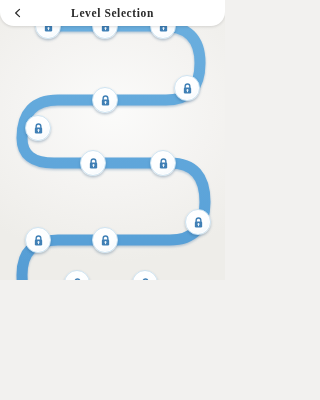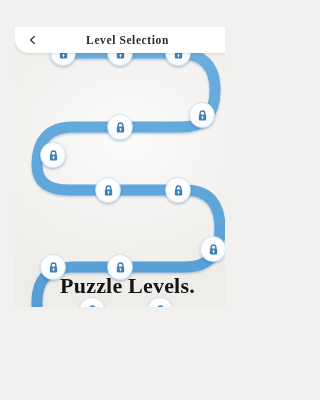--- a/index.html
+++ b/index.html
@@ -9,27 +9,26 @@
   body {
     width: 225px;
     height: 400px;
     background: #f2f1ef;
     font-family: "Liberation Sans", sans-serif;
     overflow: hidden;
     position: relative;
   }
   #screen {
     position: absolute;
-    left: 15px; top: 0;
+    left: 0; top: 0;
     width: 225px;
     height: 280px;
     background:
       radial-gradient(ellipse 180px 150px at 50% 40%, #fbfbfa 0%, #f4f3f1 55%, #eeede9 100%);
     overflow: hidden;
-    margin-top: 27px;
   }
 
   
   #path-layer {
     position: absolute;
     left: 0; top: 0;
     width: 225px;
     height: 400px;
   }
 
@@ -167,21 +166,20 @@
     <div id="back-btn">
       <span>
         <svg viewBox="0 0 12 12" width="10" height="10">
           <polyline points="7.8,1.6 3.2,6 7.8,10.4" fill="none" stroke="#2c2c2c" stroke-width="1.5" stroke-linecap="round" stroke-linejoin="round"></polyline>
         </svg>
       </span>
     </div>
     <div id="header-title">Level Selection</div>
   </div>
 
-  <div id="footer-title">Puzzle Levels.</div>
 
 <div class="node" style="left: 48px; top: 26px;">
       <span class="lock-icon">
         <svg viewBox="0 0 16 16" width="13" height="13">
           <path d="M5.1 7.2 V5.4 a2.9 2.9 0 0 1 5.8 0 V7.2" fill="none" stroke="#3f7fb5" stroke-width="1.7" stroke-linecap="round"></path>
           <rect x="3.5" y="6.9" width="9" height="7.2" rx="1.5" fill="#3f7fb5"></rect>
           <circle cx="8" cy="10" r="1.25" fill="#eaf4fb"></circle>
           <rect x="7.35" y="10.1" width="1.3" height="2.5" rx="0.6" fill="#eaf4fb"></rect>
         </svg>
       </span>

